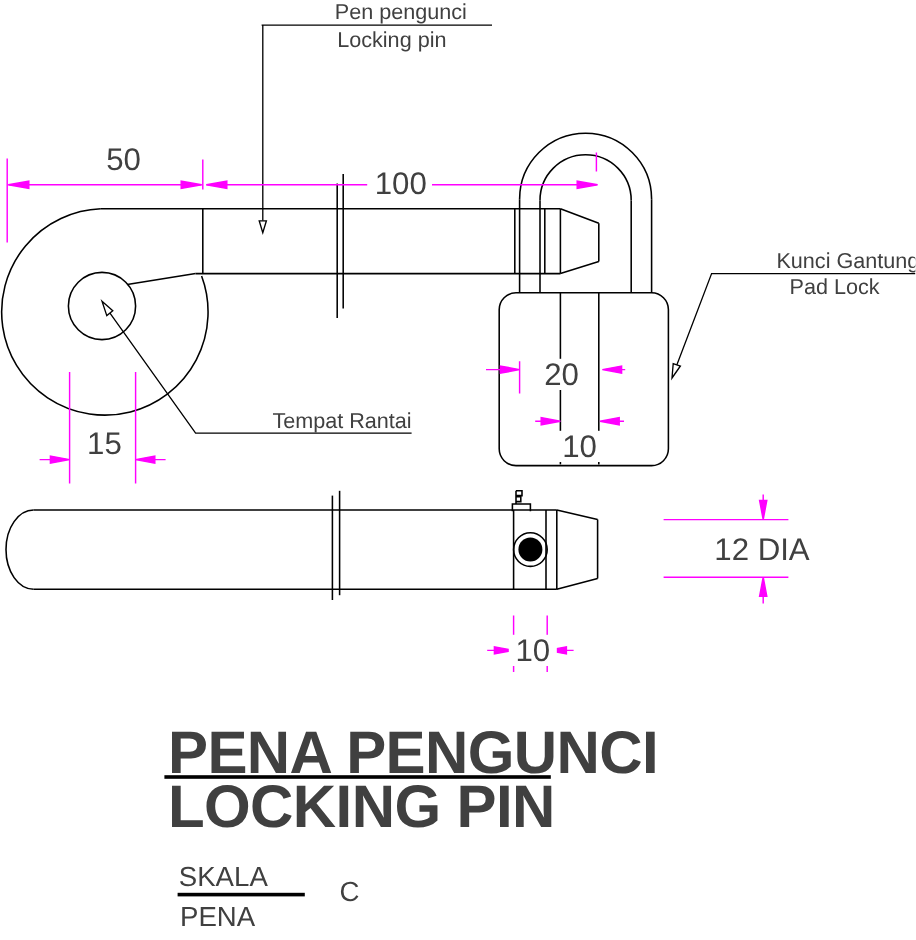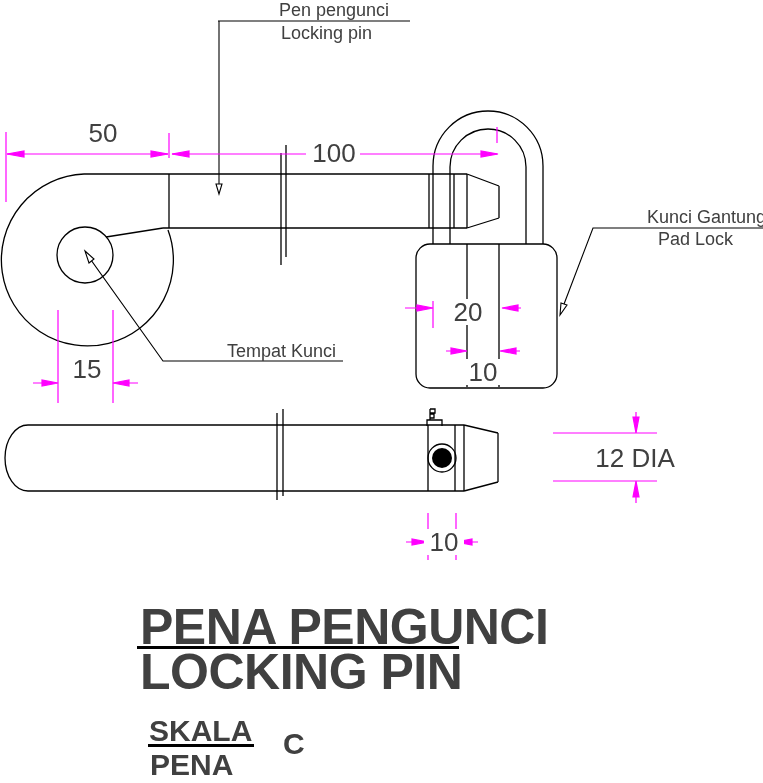--- a/index.html
+++ b/index.html
@@ -5,21 +5,21 @@
   html,body{margin:0;padding:0;background:#ffffff;}
   #stage{
     position:relative;width:763px;height:783px;background:#ffffff;overflow:hidden;
     font-family:"Liberation Sans",sans-serif;color:#404040;border-radius:29px;
   }
   #geom{position:absolute;left:0;top:0;}
   .txt{position:absolute;white-space:nowrap;}
   .lbl{font-size:18px;line-height:21px;}
   .dim{font-size:26px;line-height:26px;background:#ffffff;text-align:center;padding:0 1px;}
   .ttl{font-weight:bold;font-size:50px;line-height:40px;letter-spacing:-0.5px;}
-  .sub{font-weight:bold;font-size:30px;line-height:31px;}
+  .sub{font-weight:normal;font-size:23px;line-height:31px;}
   .rule{position:absolute;background:#000;}
 
   .p-pen1{left:279px;top:0px;}
   .p-pen2{left:281px;top:23px;}
   .p-kunci1{left:603px;top:207px;margin-left:44px;}
   .p-kunci2{left:658px;top:229px;}
   .p-tempat1{left:227px;top:341px;}
   .p-tempat2{left:226px;top:363px;}
 
   .p-d50{left:66px;top:120px;width:40px;margin-left:16px;}
@@ -147,21 +147,21 @@
         <polygon points="428,542 412,539 412,545"></polygon>
         <polygon points="456,542 472,539 472,545"></polygon>
       </g>
     </g>
   </svg>
 
   <div class="txt lbl p-pen1">Pen pengunci</div>
   <div class="txt lbl p-pen2">Locking pin</div>
   <div class="txt lbl p-kunci1">Kunci Gantung</div>
   <div class="txt lbl p-kunci2">Pad Lock</div>
-  <div class="txt lbl p-tempat1">Tempat Kunci</div>
+  <div class="txt lbl p-tempat1">Tempat Rantai</div>
 
   <div class="txt dim p-d50">50</div>
   <div class="txt dim p-d100">100</div>
   <div class="txt dim p-d20">20</div>
   <div class="txt dim p-d10l">10</div>
   <div class="txt dim p-d15">15</div>
   <div class="txt dim p-d12">12 DIA</div>
   <div class="txt dim p-d10b">10</div>
 
   <div class="txt ttl p-t1">PENA PENGUNCI</div>

